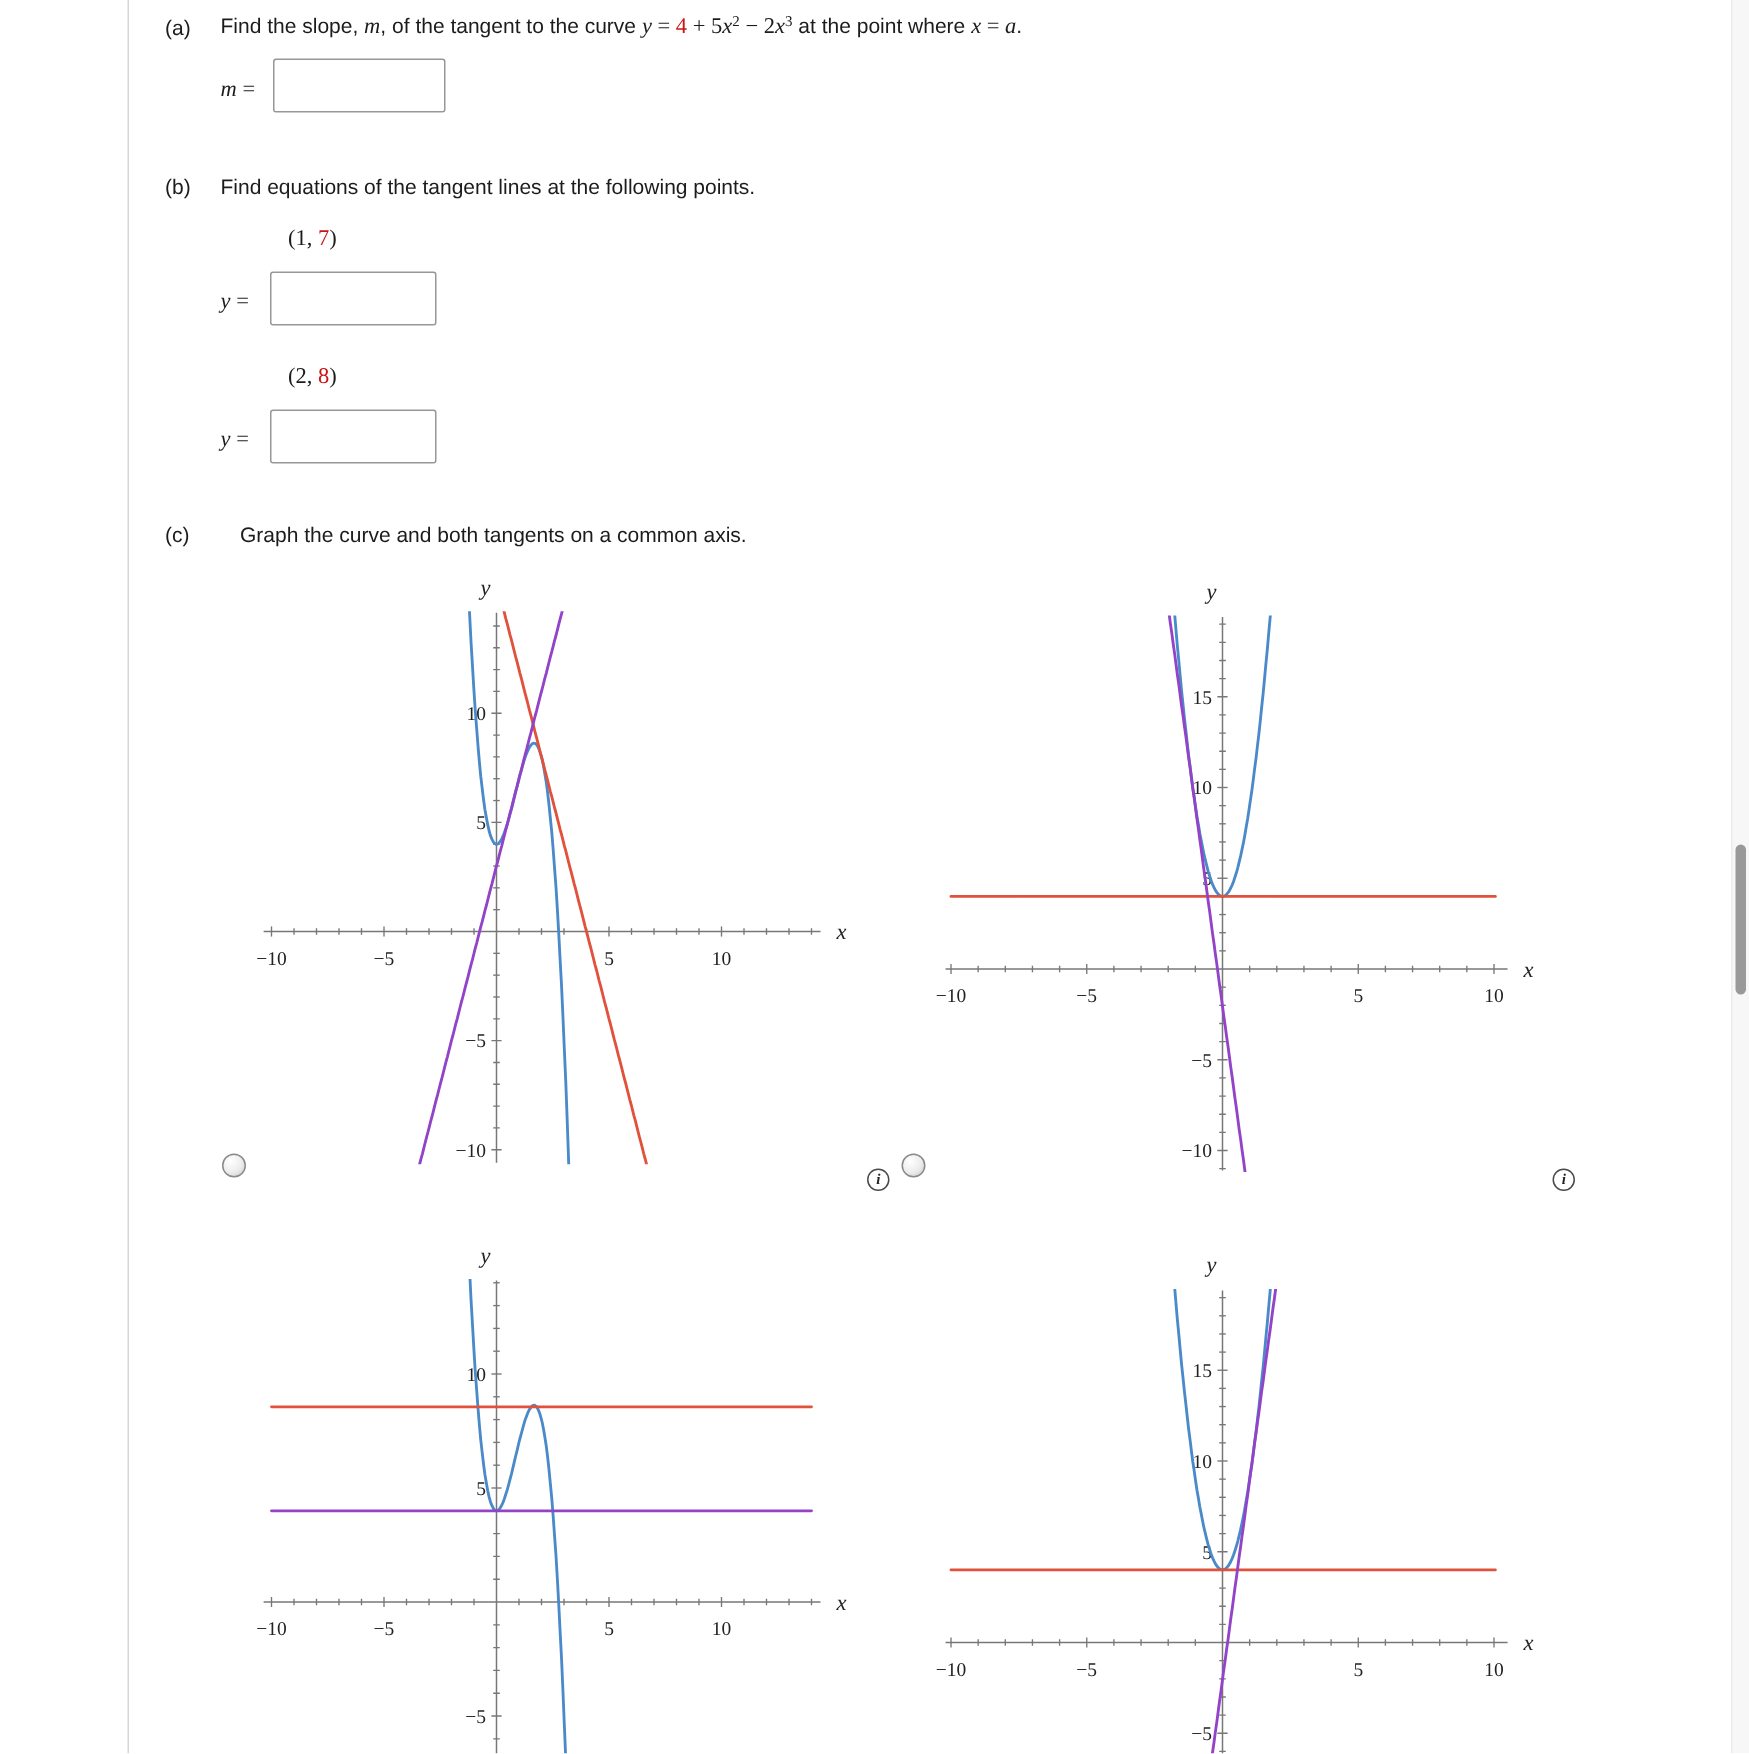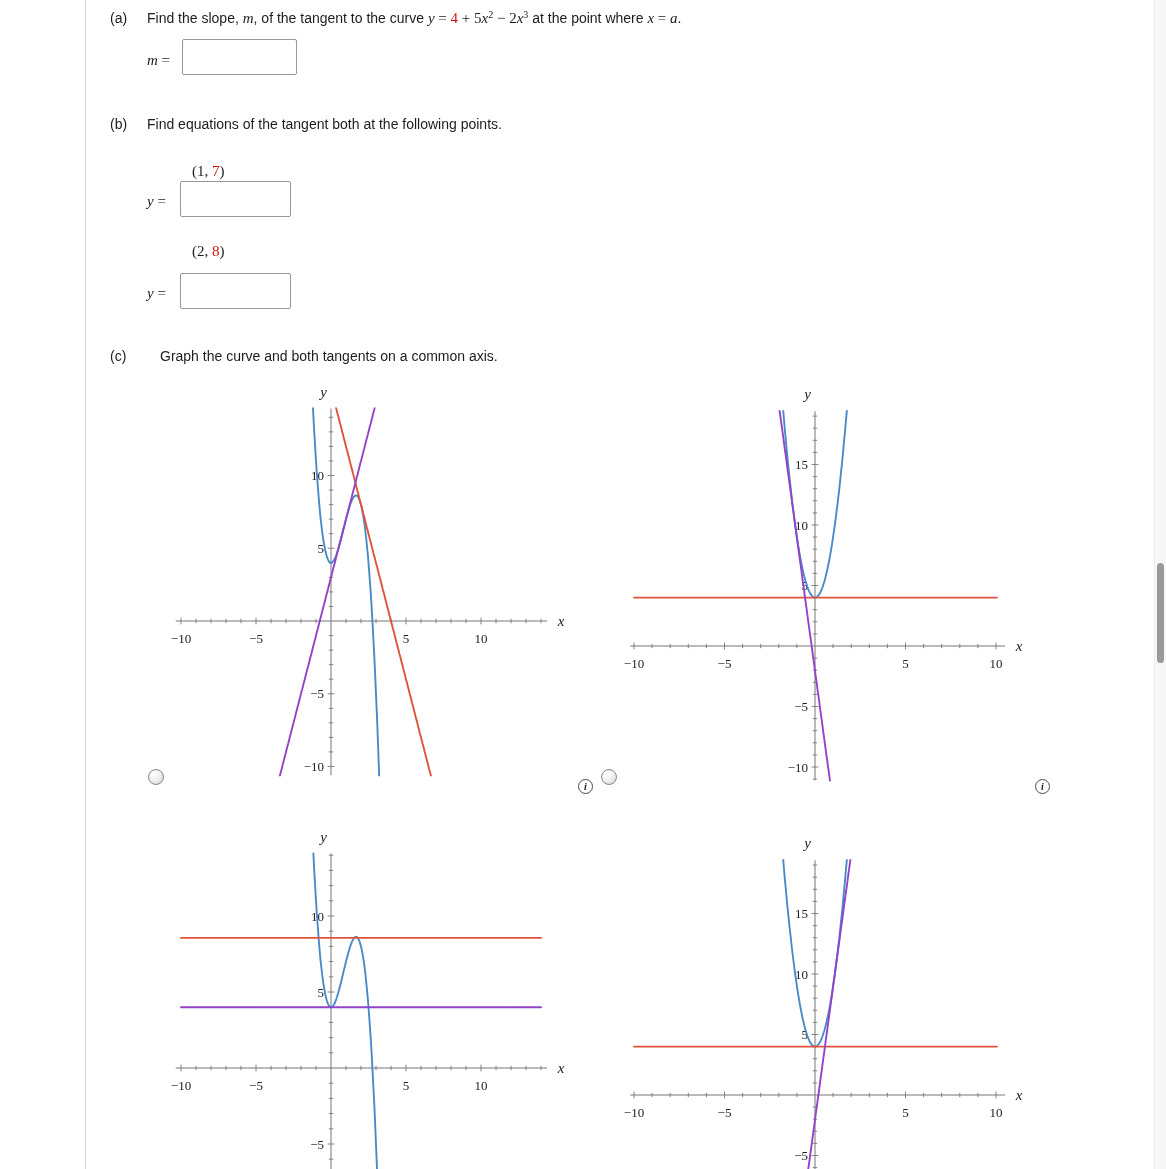--- a/index.html
+++ b/index.html
@@ -31,23 +31,23 @@
 <div class="page">
 
   <div class="left-rule"></div>
 
   <div class="txt" style="left:110px;top:8px">(a)</div>
   <div class="txt" style="left:147px;top:7px"><span>Find the slope, </span><span class="mi">m</span><span>, of the tangent to the curve </span><span class="mi">y</span><span class="mm"> = </span><span class="mred">4</span><span class="mm"> + 5</span><span class="mi">x</span><span class="msup">2</span><span class="mm"> − 2</span><span class="mi">x</span><span class="msup">3</span><span> at the point where </span><span class="mi">x</span><span class="mm"> = </span><span class="mi">a</span><span>.</span></div>
   <div class="txt" style="left:147px;top:49px"><span class="mi">m</span><span class="mm"> =</span></div>
   <input class="ans-box" style="left: 182px; top: 39px; width: 115px;" value="">
 
   <div class="txt" style="left:110px;top:114px">(b)</div>
-  <div class="txt" style="left:147px;top:114px">Find equations of the tangent both at the following points.</div>
-
-  <div class="txt" style="left:192px;top:160px"><span class="mm">(1, </span><span class="mred">7</span><span class="mm">)</span></div>
+  <div class="txt" style="left:147px;top:114px">Find equations of the tangent lines at the following points.</div>
+
+  <div class="txt" style="left:192px;top:148px"><span class="mm">(1, </span><span class="mred">7</span><span class="mm">)</span></div>
   <div class="txt" style="left:147px;top:190px"><span class="mi">y</span><span class="mm"> =</span></div>
   <input class="ans-box" style="left: 180px; top: 181px; width: 111px;" value="">
 
   <div class="txt" style="left:192px;top:240px"><span class="mm">(2, </span><span class="mred">8</span><span class="mm">)</span></div>
   <div class="txt" style="left:147px;top:282px"><span class="mi">y</span><span class="mm"> =</span></div>
   <input class="ans-box" style="left: 180px; top: 273px; width: 111px;" value="">
 
   <div class="txt" style="left:110px;top:346px">(c)</div>
   <div class="txt" style="left:160px;top:346px">Graph the curve and both tangents on a common axis.</div>
 

